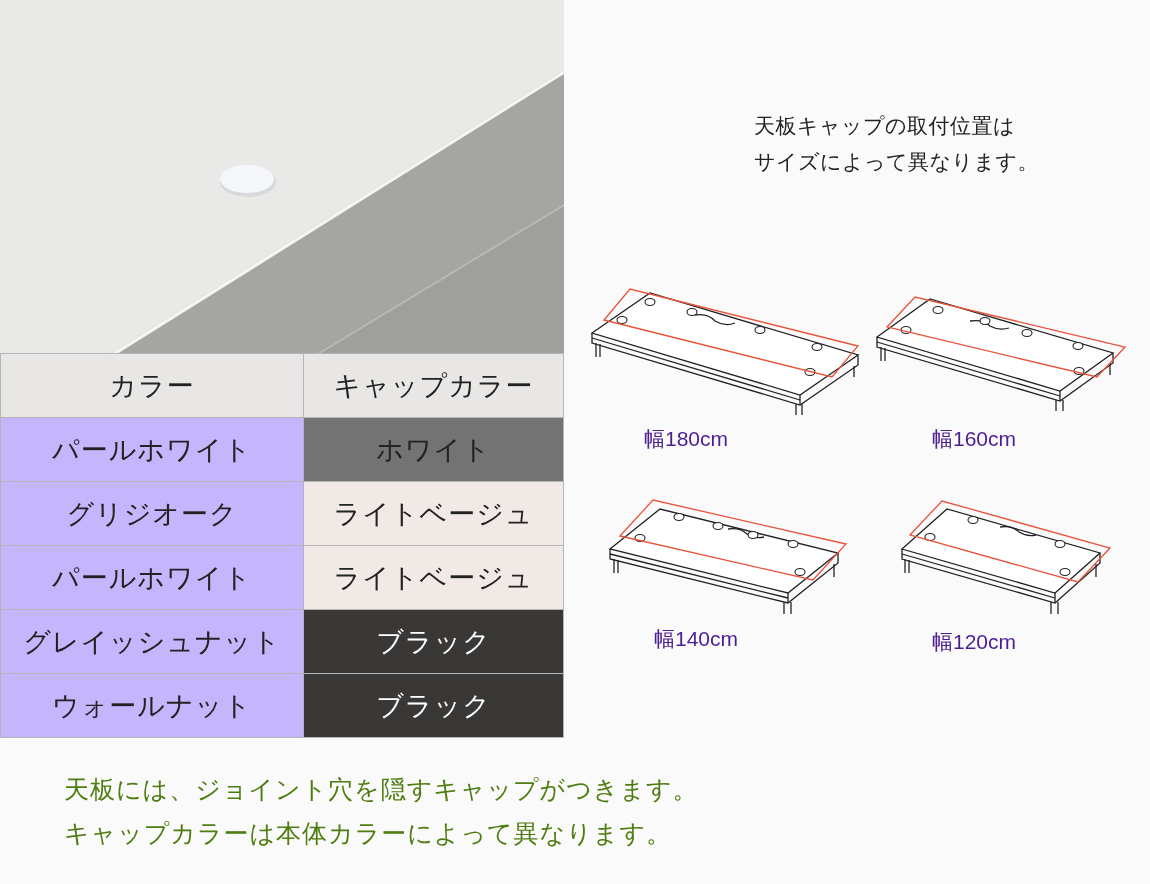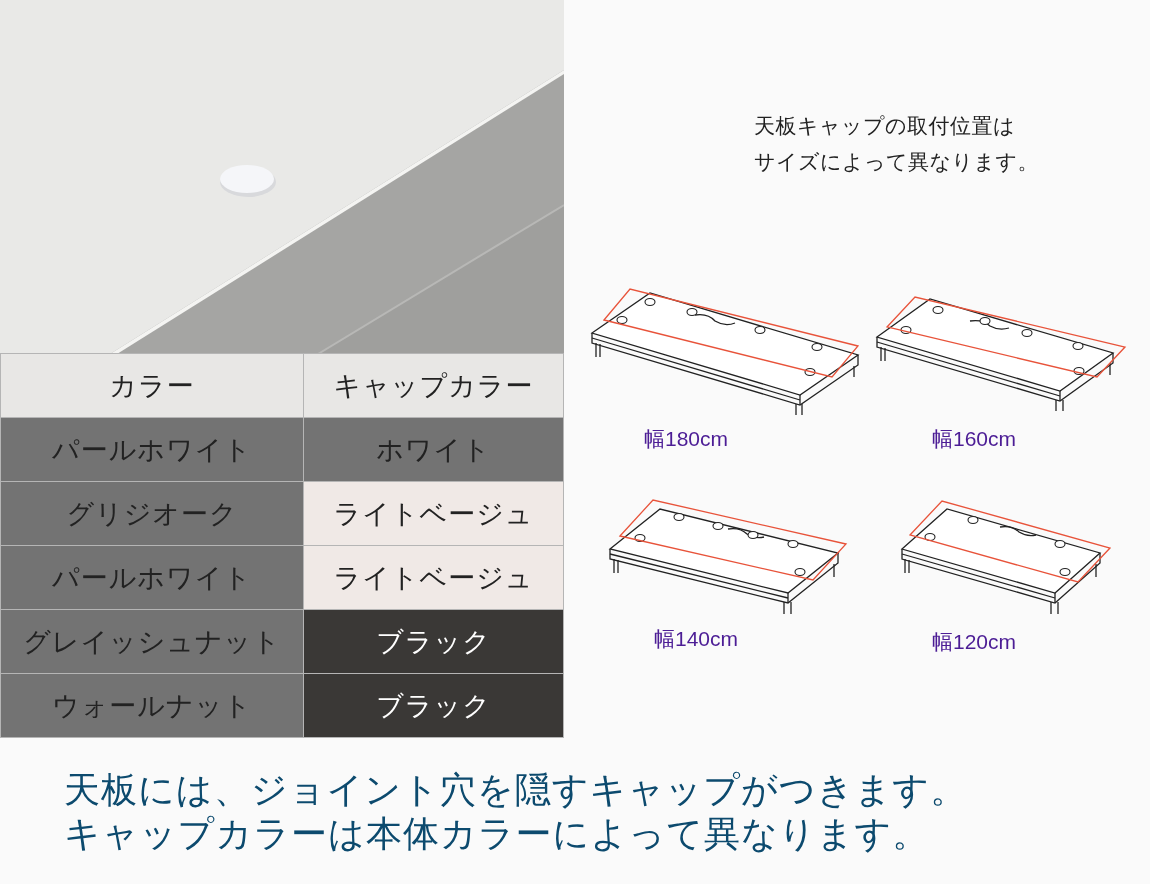--- a/index.html
+++ b/index.html
@@ -13,36 +13,36 @@
   .photo svg { display:block; }
   .table {
     position:absolute; left:0; top:353px; width:564px;
     border-collapse:collapse; table-layout:fixed;
   }
   .table td {
     border:1px solid #b5b5b5; height:63px; text-align:center;
     font-size:27px; letter-spacing:1px; padding:0;
   }
   .table .h td { background:#e8e7e5; }
-  .table .c-left { width:302px; background:#737373; }
+  .table .c-left { width:302px; background:#c4b5fd; }
   .table .c-white { background:#737373; }
   .table .c-beige { background:#f0e9e6; }
   .table .c-black { background:#3a3836; color:#fff; }
   .note {
     position:absolute; left:706px; top:108px; width:360px;
     font-size:21px; line-height:36px; color:#222; letter-spacing:0.5px;margin-left:48px;
   }
   .desk { position:absolute; }
   .desk-label {
     position:absolute; font-size:21px; color:#4c1d95;
     font-family:"Liberation Sans","DejaVu Sans",sans-serif;
   }
   .footer {
     position:absolute; left:64px; top:768px; width:1000px;
-    font-size:36px; line-height:44px; color:#0c4a6e; letter-spacing:1px;
+    font-size:25px; line-height:44px; color:#4d7c0f; letter-spacing:1px;
   }
 </style>
 </head>
 <body>
 
 <div class="photo">
   <svg width="564" height="354" viewBox="0 0 564 354">
     <rect x="0" y="0" width="564" height="354" fill="#e9e9e7"></rect>
     <polygon points="110,354 564,70 564,354" fill="#a5a5a3"></polygon>
     <polygon points="110,354 564,70 564,74 117,354" fill="#f4f4f2"></polygon>

